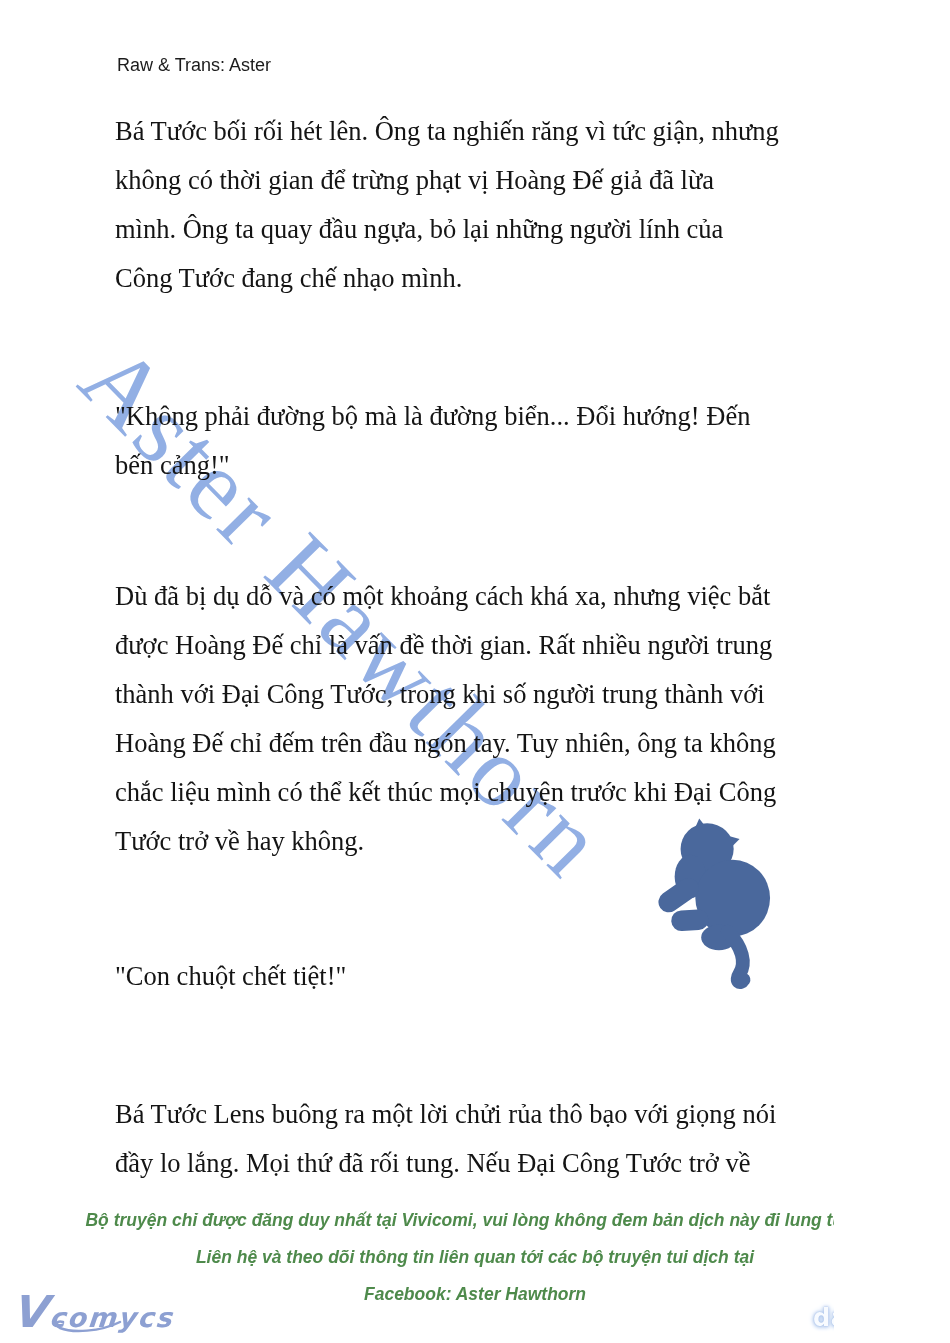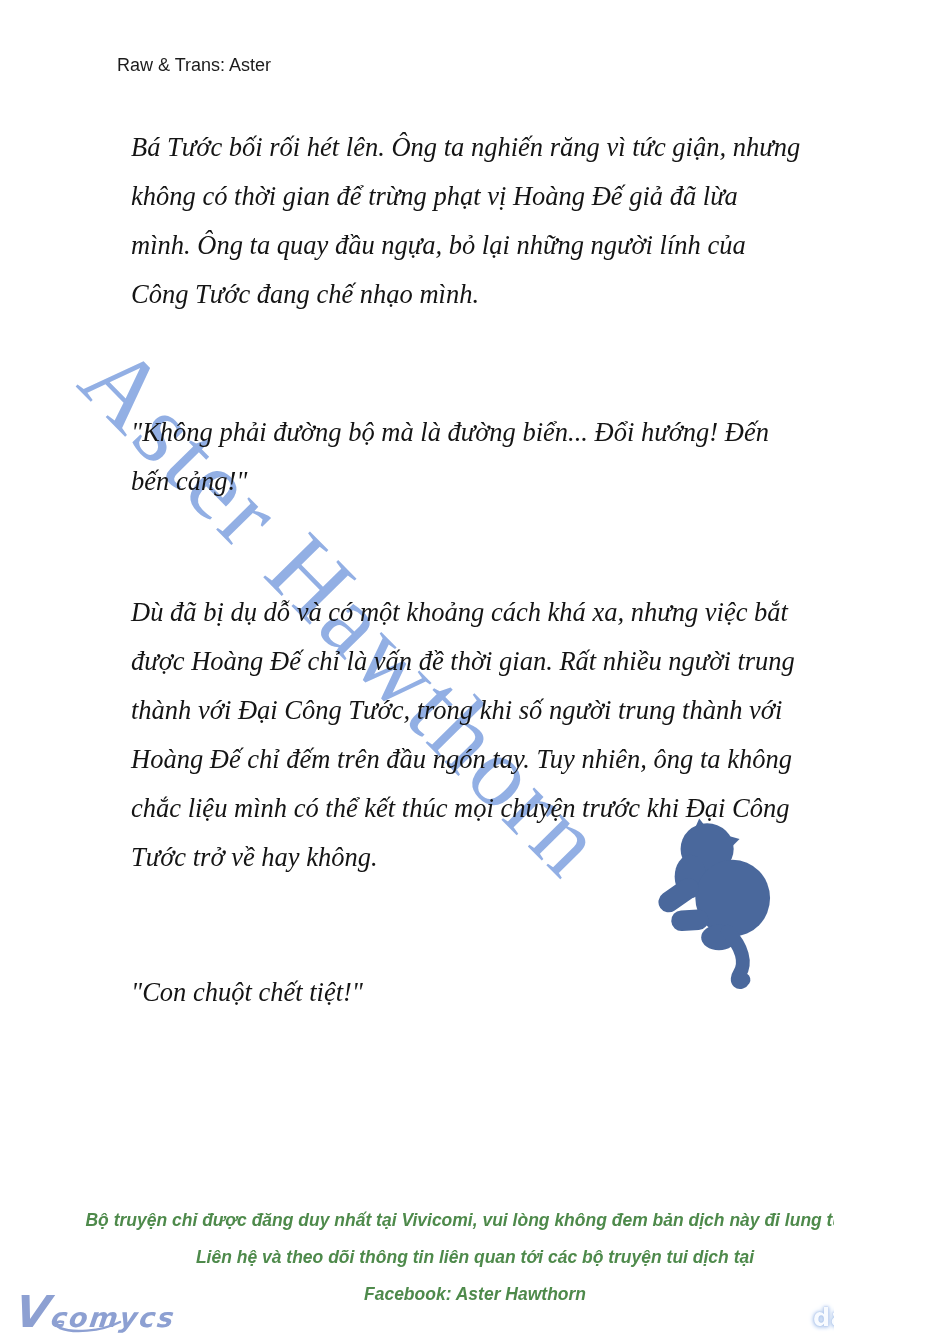--- a/index.html
+++ b/index.html
@@ -38,22 +38,21 @@
     left: 115px;
     top: 107px;
     width: 740px;
     z-index: 2;
   }
   .para {
     white-space: pre;
     font-size: 26.5px;
     line-height: 49px;
     color: #141414;
-    margin: 16px;
-    font-style: italic;
+    margin: 0;
   }
   .para.p1 { margin-bottom: 89px; }
   .para.p2 { margin-bottom: 82px; }
   .para.p3 { margin-bottom: 86px; }
   .para.p4 { margin-bottom: 89px; }
   .cat {
     position: absolute;
     left: 655px;
     top: 815px;
     z-index: 3;
@@ -127,20 +126,22 @@
 Công Tước đang chế nhạo mình.</p>
     <p class="para p2">"Không phải đường bộ mà là đường biển... Đổi hướng! Đến
 bến cảng!"</p>
     <p class="para p3">Dù đã bị dụ dỗ và có một khoảng cách khá xa, nhưng việc bắt
 được Hoàng Đế chỉ là vấn đề thời gian. Rất nhiều người trung
 thành với Đại Công Tước, trong khi số người trung thành với
 Hoàng Đế chỉ đếm trên đầu ngón tay. Tuy nhiên, ông ta không
 chắc liệu mình có thể kết thúc mọi chuyện trước khi Đại Công
 Tước trở về hay không.</p>
     <p class="para p4">"Con chuột chết tiệt!"</p>
+    <p class="para p5">Bá Tước Lens buông ra một lời chửi rủa thô bạo với giọng nói
+đầy lo lắng. Mọi thứ đã rối tung. Nếu Đại Công Tước trở về</p>
   </div>
 
   <div class="cat">
     <svg width="118" height="178" viewBox="0 0 120 180" xmlns="http://www.w3.org/2000/svg">
       <g fill="#4a689c" stroke="none">
 
         <polygon points="34,28 45,3 58,20"></polygon>
         <polygon points="58,16 86,24 66,44"></polygon>
 
         <ellipse cx="53" cy="34" rx="27" ry="26"></ellipse>

